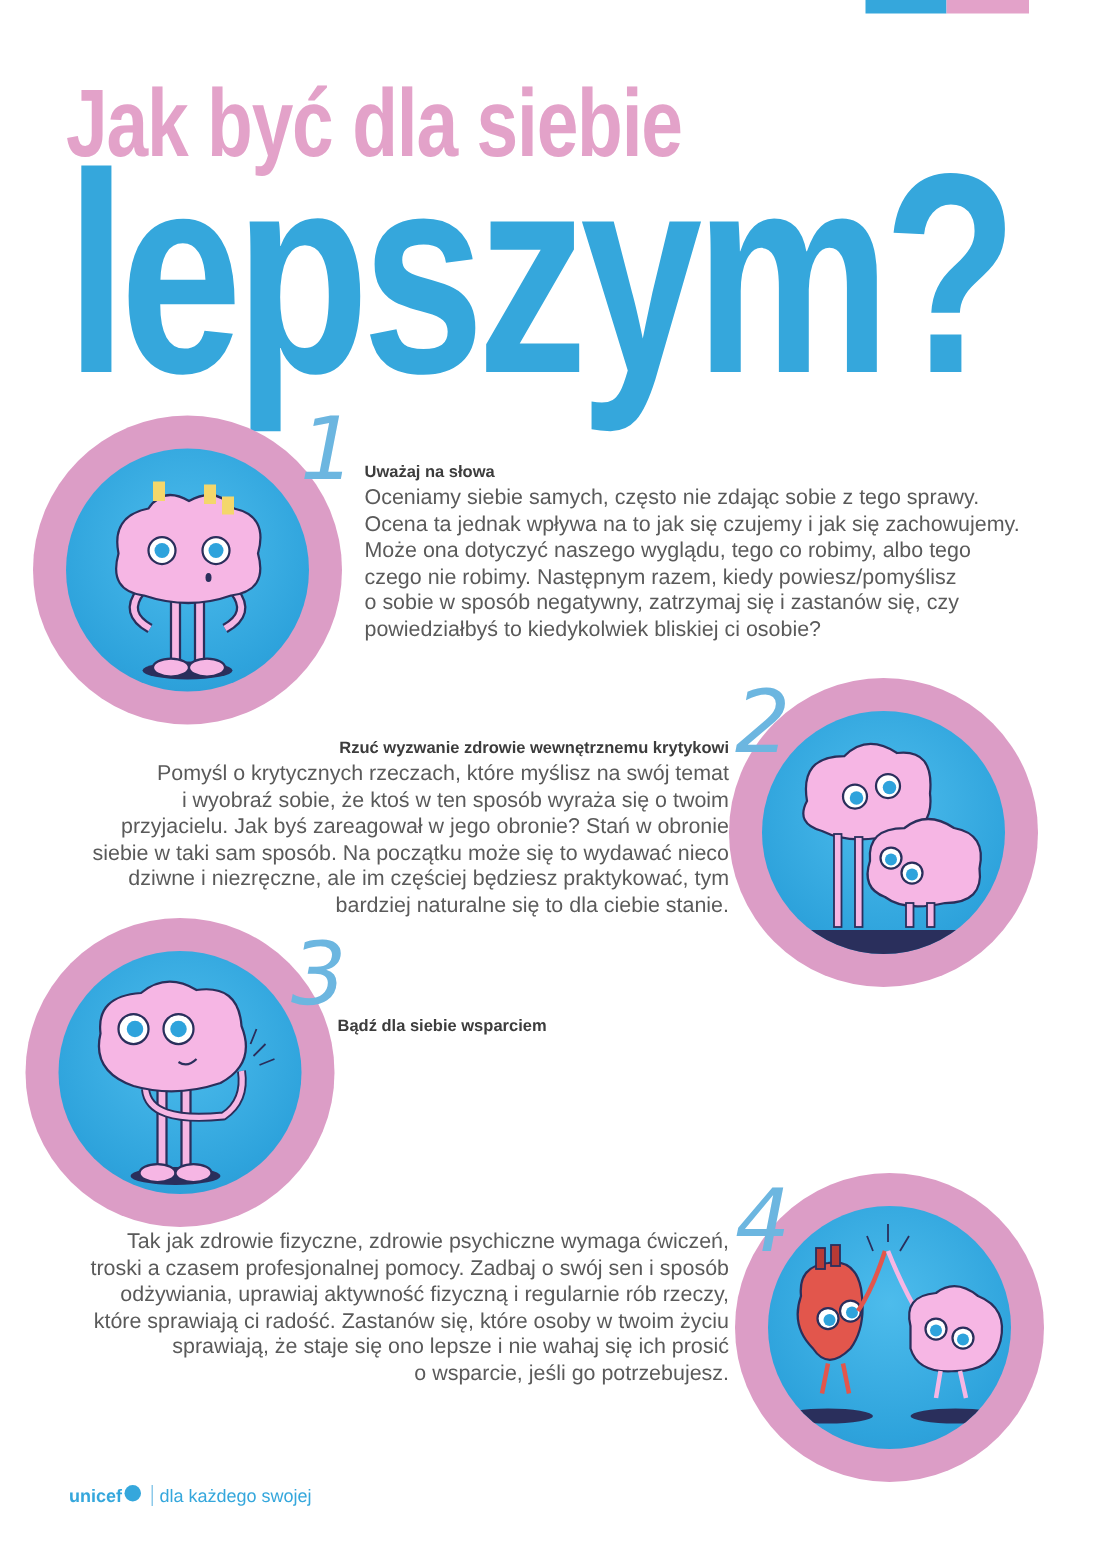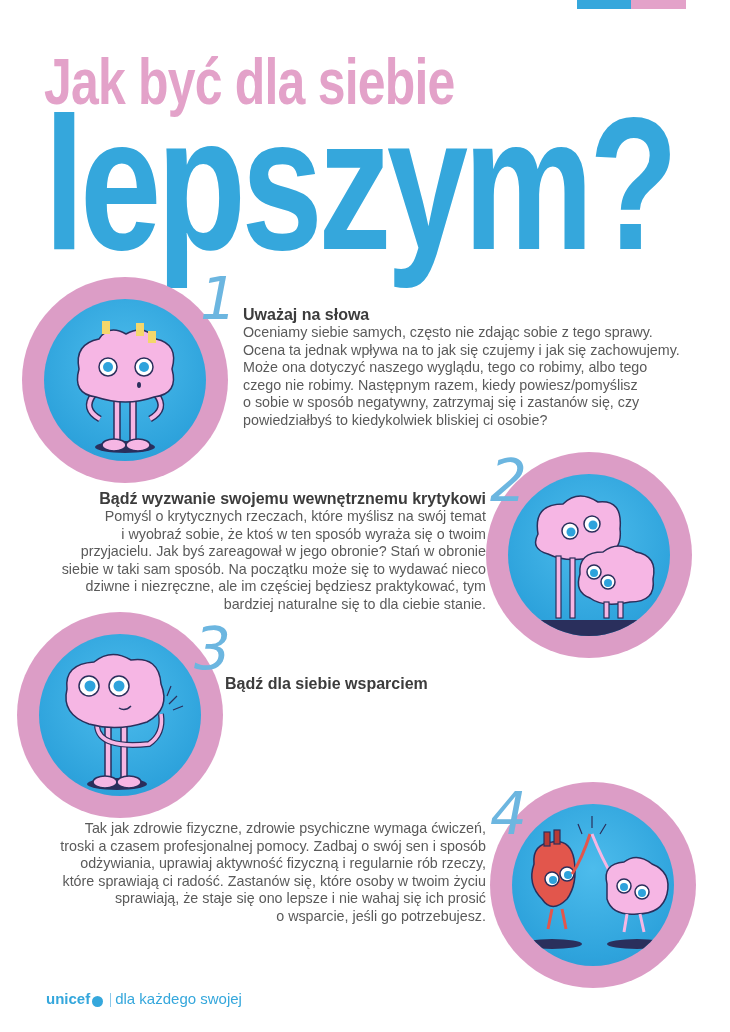--- a/index.html
+++ b/index.html
@@ -37,25 +37,25 @@
     overflow: hidden;
   }
   .circle svg { position: absolute; left: 0; top: 0; width: 162px; height: 162px; }
 
   .num {
     position: absolute; font-family: "DejaVu Sans", sans-serif; font-style: italic;
     font-weight: normal; font-size: 58px; line-height: 58px; color: #6cb6e0;
   }
 
   .block { position: absolute; font-size: 14.3px; line-height: 17.6px; color: #5a5a5a; }
-  .block h3 { font-size: 16px; line-height: 18px; font-weight: bold; color: #3c3c3c; }
+  .block h3 { font-size: 11px; line-height: 18px; font-weight: bold; color: #3c3c3c; }
   .block p { white-space: pre-line; }
   .block.right { text-align: right; }
 
-  .footer { position: absolute; left: 46px; top: 990px; font-size: 15px; color: #35a7dc; display: flex; align-items: flex-end; }
+  .footer { position: absolute; left: 46px; top: 990px; font-size: 12px; color: #35a7dc; display: flex; align-items: flex-start; }
   .footer .brand { font-weight: bold; }
   .footer .logo { display: inline-block; width: 11px; height: 11px; border-radius: 50%; background: #35a7dc; margin: 0 3px 0 2px; }
   .footer .sep { display: inline-block; width: 1px; height: 14px; background: #8cc9ea; margin: 0 4px; }
 </style>
 </head>
 <body>
 
 <div class="topbar blue"></div>
 <div class="topbar pink"></div>
 
@@ -113,21 +113,21 @@
         <circle cx="85" cy="51" r="4.5" fill="#2ea3dc"></circle>
       <circle cx="86" cy="98" r="7" fill="#fff" stroke="#2a2f5c" stroke-width="1.5"></circle>
         <circle cx="86" cy="99" r="4" fill="#2ea3dc"></circle>
       <circle cx="100" cy="108" r="7" fill="#fff" stroke="#2a2f5c" stroke-width="1.5"></circle>
         <circle cx="100" cy="109" r="4" fill="#2ea3dc"></circle>
     </svg>
   </div>
 </div>
 <div class="num" style="left:490px; top:452px;">2</div>
 <div class="block right" style="left:20px; top:490px; width:466px;">
-  <h3>Bądź wyzwanie swojemu wewnętrznemu krytykowi</h3>
+  <h3>Rzuć wyzwanie zdrowie wewnętrznemu krytykowi</h3>
   <p>Pomyśl o krytycznych rzeczach, które myślisz na swój temat
 i wyobraź sobie, że ktoś w ten sposób wyraża się o twoim
 przyjacielu. Jak byś zareagował w jego obronie? Stań w obronie
 siebie w taki sam sposób. Na początku może się to wydawać nieco
 dziwne i niezręczne, ale im częściej będziesz  praktykować, tym
 bardziej naturalne się to dla ciebie stanie.</p>
 </div>
 
 <div class="circle" style="left:17px; top:612px;">
   <div class="inner">

